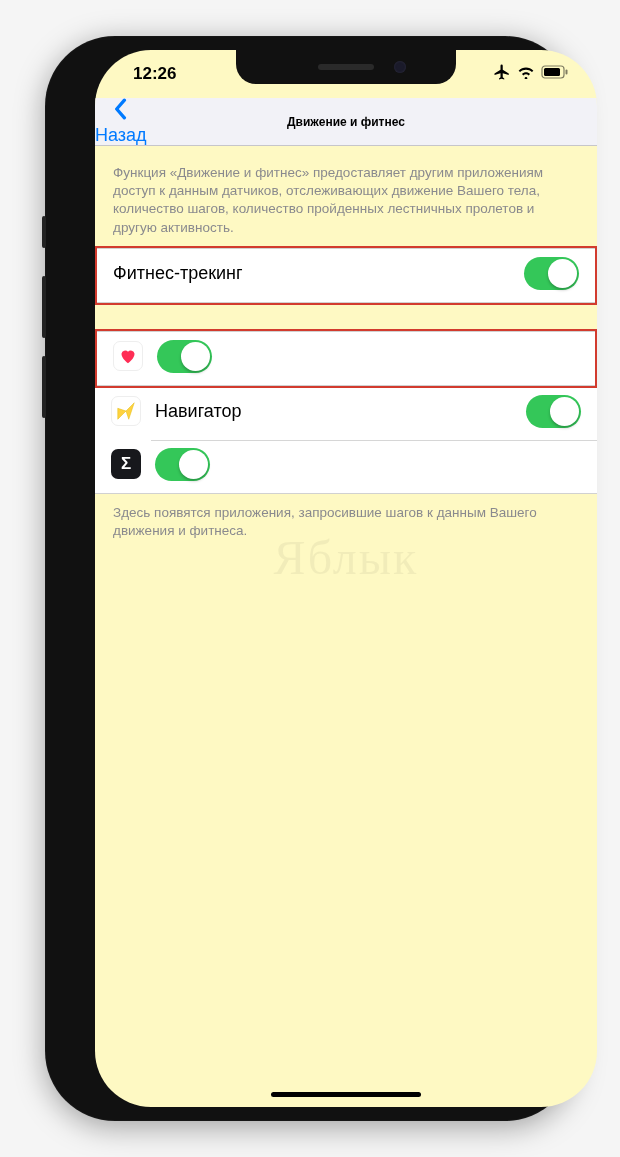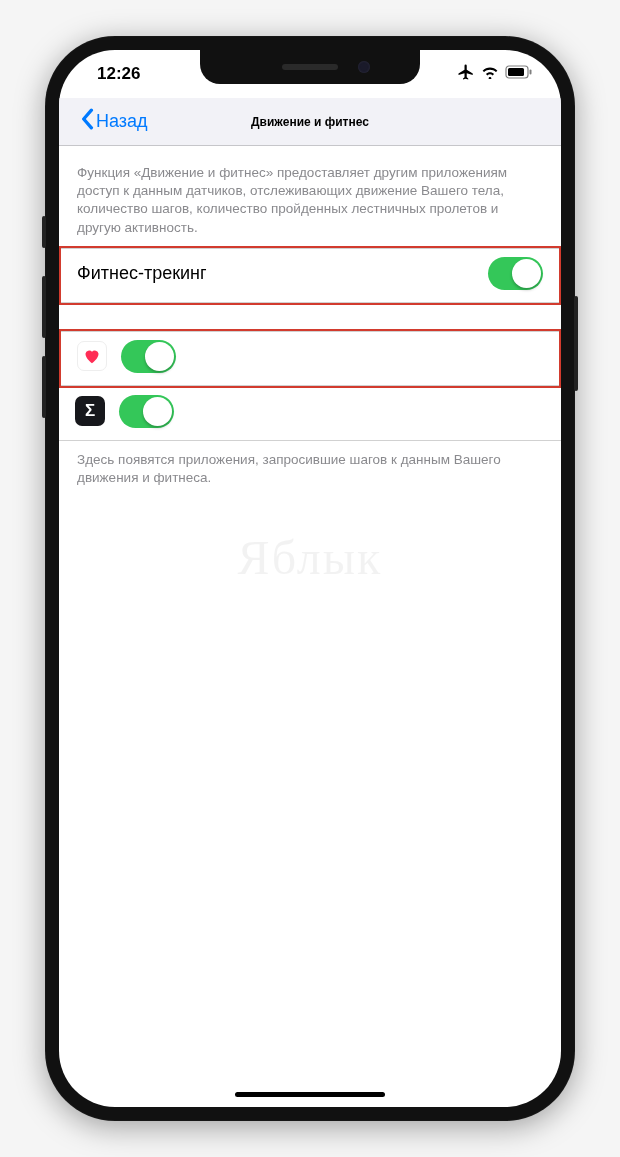--- a/index.html
+++ b/index.html
@@ -22,24 +22,25 @@
     position: relative;
   }
   .side-btn { position: absolute; background: #222; border-radius: 3px; }
   .side-btn.left1 { left: -3px; top: 180px; width: 4px; height: 32px; }
   .side-btn.left2 { left: -3px; top: 240px; width: 4px; height: 62px; }
   .side-btn.left3 { left: -3px; top: 320px; width: 4px; height: 62px; }
   .side-btn.right1 { right: -3px; top: 260px; width: 4px; height: 95px; }
   .screen {
     width: 100%;
     height: 100%;
-    background: #ffffff;
+    background: #fef9c3;
     border-radius: 56px;
     overflow: hidden;
     position: relative;
+    margin-left: 36px;
   }
   .notch {
     position: absolute;
     top: 0; left: 50%;
     transform: translateX(-50%);
     width: 220px;
     height: 34px;
     background: #111;
     border-bottom-left-radius: 20px;
     border-bottom-right-radius: 20px;
@@ -68,26 +69,27 @@
   .nav-bar {
     height: 48px;
     display: flex;
     align-items: center;
     position: relative;
     border-bottom: 0.5px solid rgba(0,0,0,0.18);
     background: #f2f2f7;
   }
   .back-btn {
     position: absolute;
-    left: 20px;
+    left: 0;
     display: flex;
     align-items: center;
     color: #007aff;
     font-size: 18px;
     cursor: pointer;
+    flex-direction: column;
   }
   .back-chevron { margin-right: 1px; }
   .nav-title {
     margin: 0 auto;
     font-size: 12px;
     font-weight: 600;
     color: #000;
   }
   .content { padding-top: 0; }
   .group-header, .group-footer {
@@ -256,20 +258,31 @@
                 </svg>
             </div>
             <div class="toggle on">
                 <div class="knob"></div>
               </div>
           </div>
         </div>
       </div>
       <div class="list-group" style="border-top:none">
         <div class="row">
+          <div class="app-icon icon-nav">
+            <svg width="22" height="22" viewBox="0 0 24 24">
+                <path d="M3 21 21 3l-6 18-3-9-9-3z" fill="#ffd23f" stroke="#e0b800" stroke-width="0.5"></path>
+              </svg>
+          </div>
+          <div class="label">Навигатор</div>
+          <div class="toggle on">
+              <div class="knob"></div>
+            </div>
+        </div>
+        <div class="row">
           <div class="app-icon icon-zepp">Σ</div>
           <div class="toggle on">
               <div class="knob"></div>
             </div>
         </div>
       </div>
 
       <div class="group-footer">Здесь появятся приложения, запросившие шагов к данным Вашего движения и фитнеса.</div>
 
     </div>

